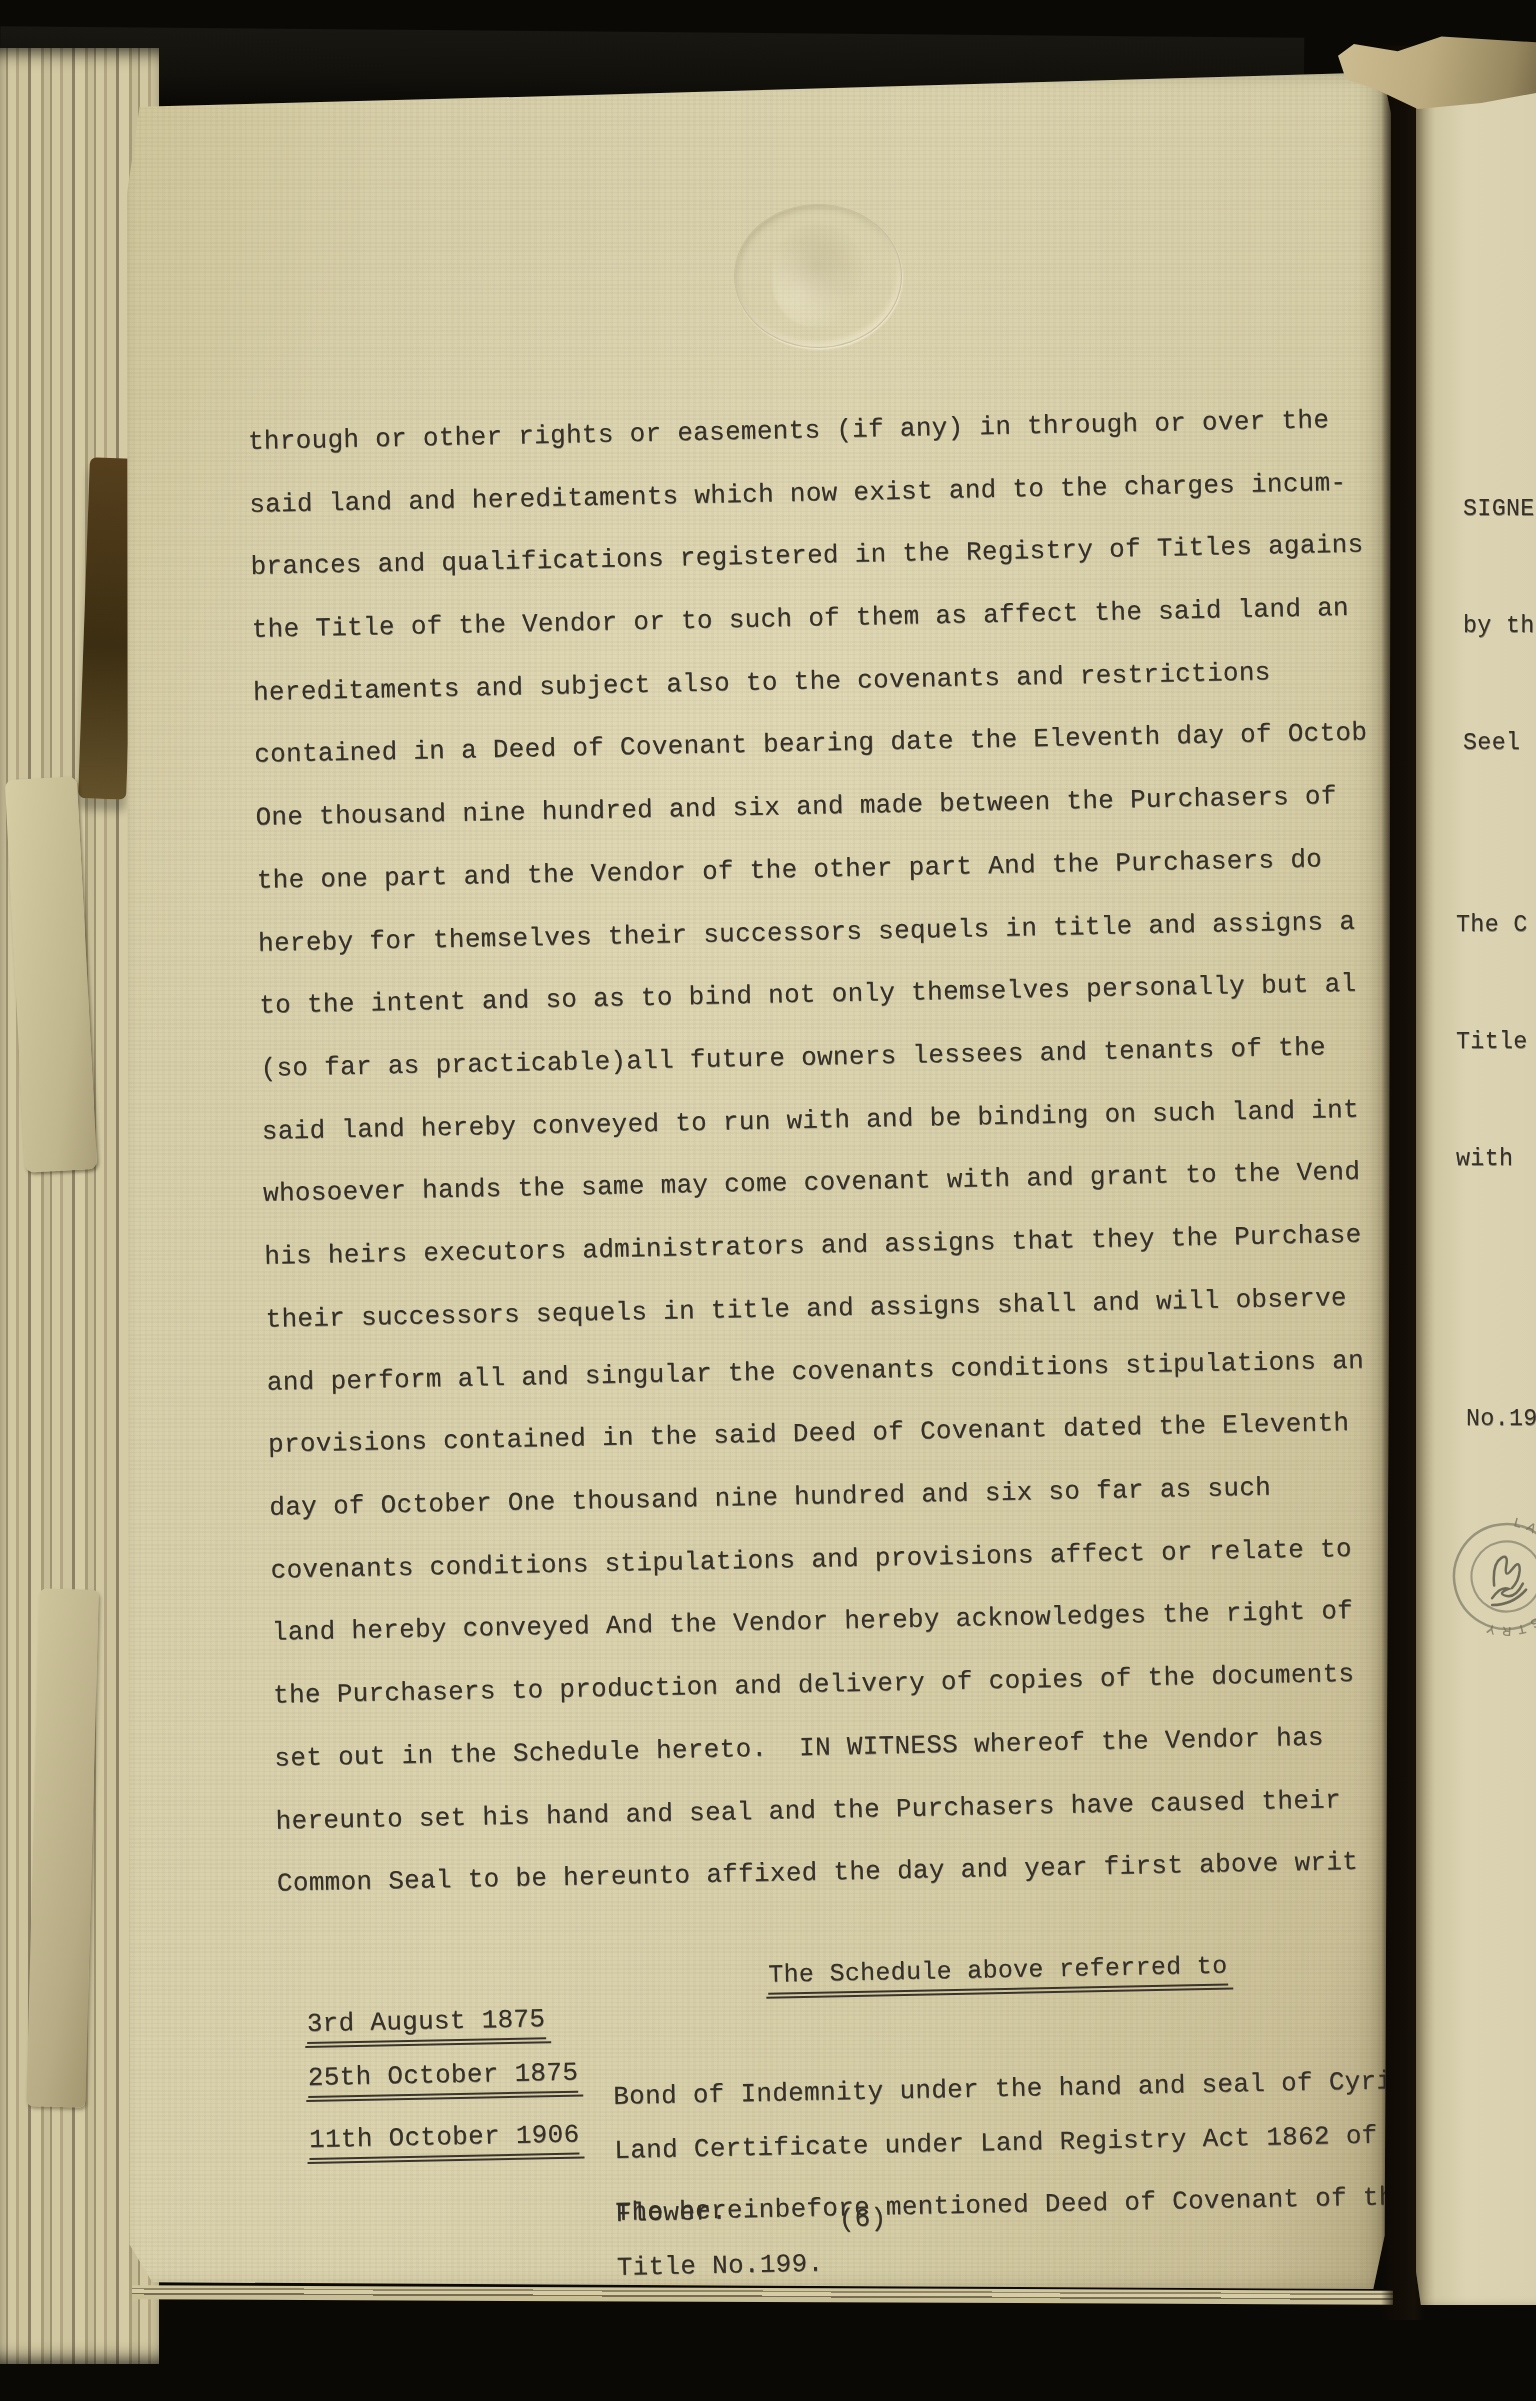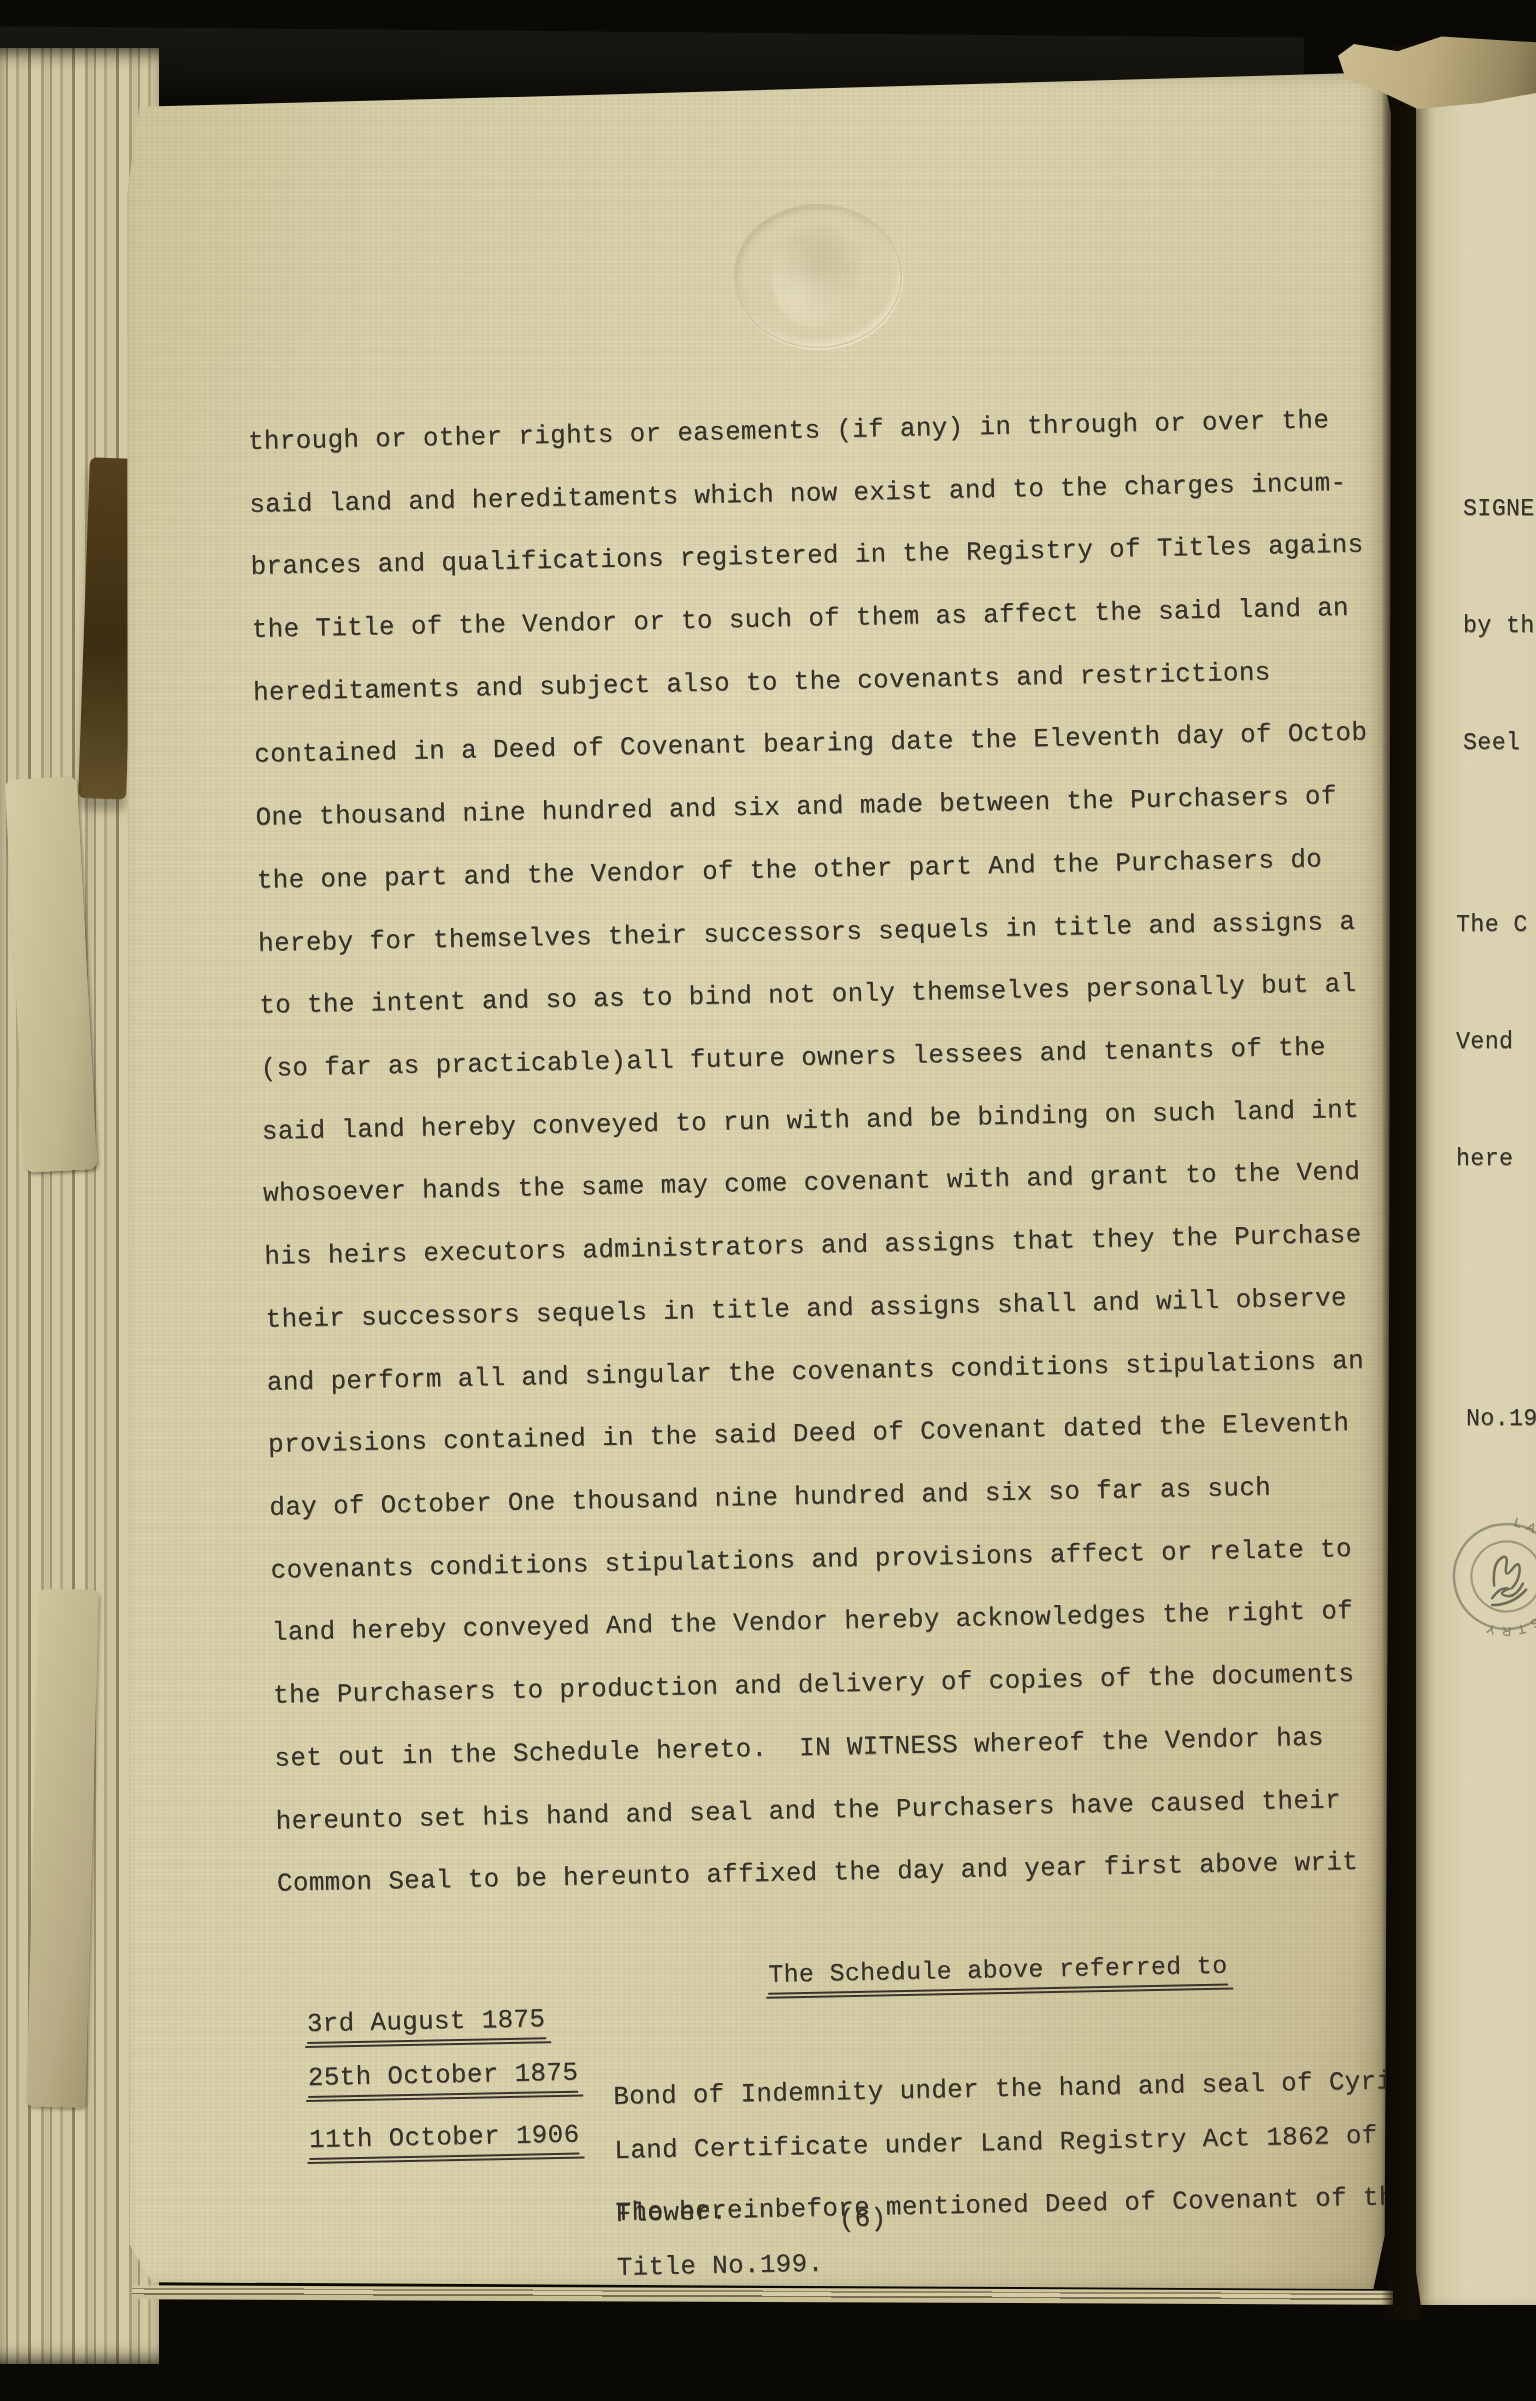--- a/index.html
+++ b/index.html
@@ -196,22 +196,22 @@
   <div class="gutter"></div>
 
   <div class="right-page">
     <div class="frag" style="top:338px">
       <div>SIGNE</div>
       <div>by th</div>
       <div>Seel</div>
     </div>
     <div class="frag" style="top:754px;left:40px">
       <div>The C</div>
-      <div>Vend</div>
-      <div>here</div>
+      <div>Title</div>
+      <div>with</div>
     </div>
     <div class="frag" style="top:1248px;left:50px">
       <div>No.19</div>
     </div>
 
     <svg class="stamp" viewBox="0 0 150 150" style="font-size:28px">
       <defs>
         <path id="arc" d="M 75,14 A 61,61 0 1 1 74.9,14" fill="none"></path>
       </defs>
       <circle cx="75" cy="75" r="63" fill="none" stroke="#6e6958" stroke-width="3" opacity=".75"></circle>

